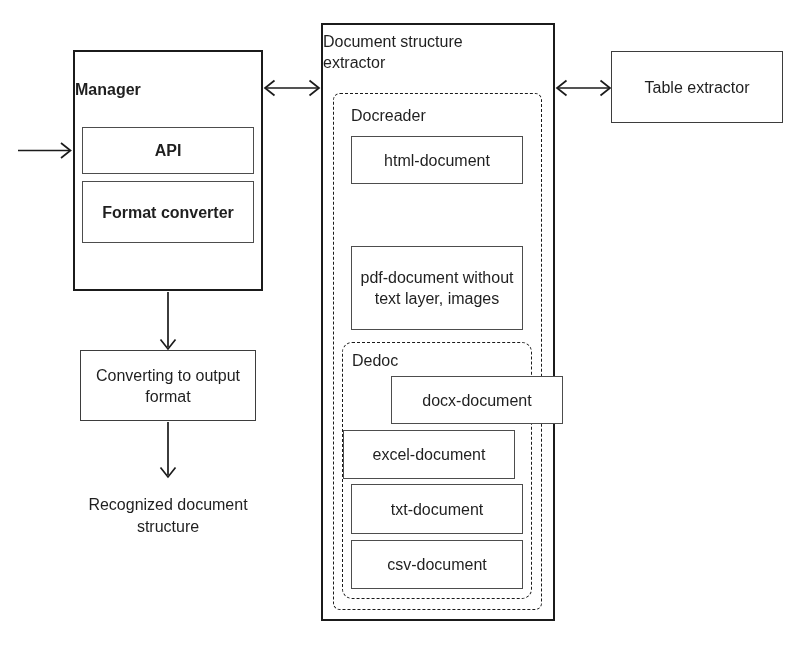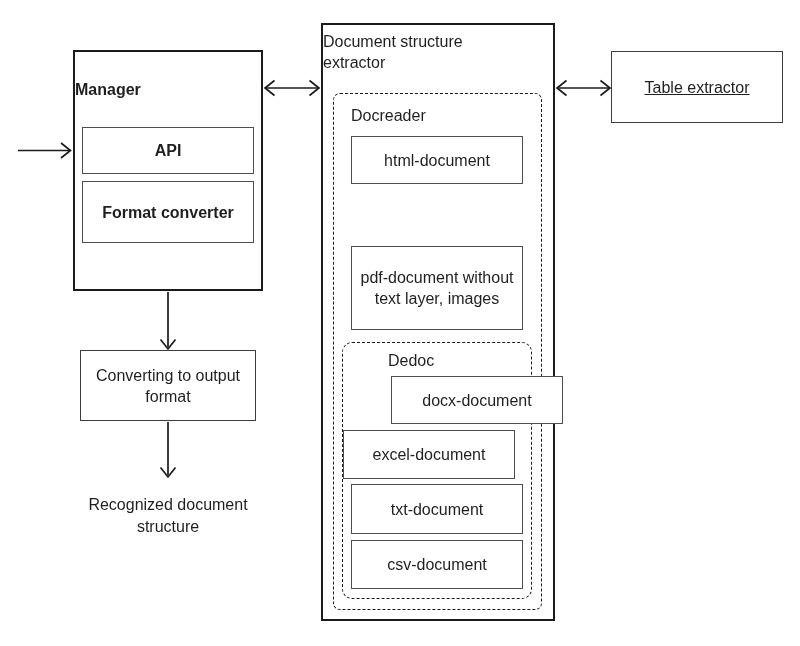--- a/index.html
+++ b/index.html
@@ -118,39 +118,39 @@
 
       <div class="box-light" style="left:17px; top:42px; width:172px; height:48px;">
         <span class="label">html-document</span>
       </div>
       <div class="box-light" style="left:17px; top:152px; width:172px; height:84px;">
         <span class="label pre">pdf-document without
 text layer, images</span>
       </div>
 
       <div class="dashed" style="left:8px; top:248px; width:190px; height:257px; border-radius:10px;">
-        <div class="group-title" style="left:9px; top:8px;margin-left:36px;">Dedoc</div>
+        <div class="group-title" style="left:9px; top:8px;">Dedoc</div>
 
         <div class="box-light" style="left:8px; top:33px; width:172px; height:48px;margin-left:40px;">
           <span class="label">docx-document</span>
         </div>
         <div class="box-light" style="left:0; top:87px; width:172px; height:49px;">
           <span class="label">excel-document</span>
         </div>
         <div class="box-light" style="left:8px; top:141px; width:172px; height:50px;">
           <span class="label">txt-document</span>
         </div>
         <div class="box-light" style="left:8px; top:197px; width:172px; height:49px;">
           <span class="label">csv-document</span>
         </div>
       </div>
     </div>
   </div>
 
-  <div class="box-light" style="left:611px; top:51px; width:172px; height:72px; border-color:#3d3d3d; border-width:1.5px;text-decoration:underline;">
+  <div class="box-light" style="left:611px; top:51px; width:172px; height:72px; border-color:#3d3d3d; border-width:1.5px;">
     <span class="label">Table extractor</span>
   </div>
 
   <div class="box-light" style="left:80px; top:350px; width:176px; height:71px; border-color:#3d3d3d; border-width:1.5px;">
     <span class="label pre">Converting to output
 format</span>
   </div>
 
   <div class="free-text pre" style="left:68px; top:494px; width:200px;">Recognized document
 structure</div>

